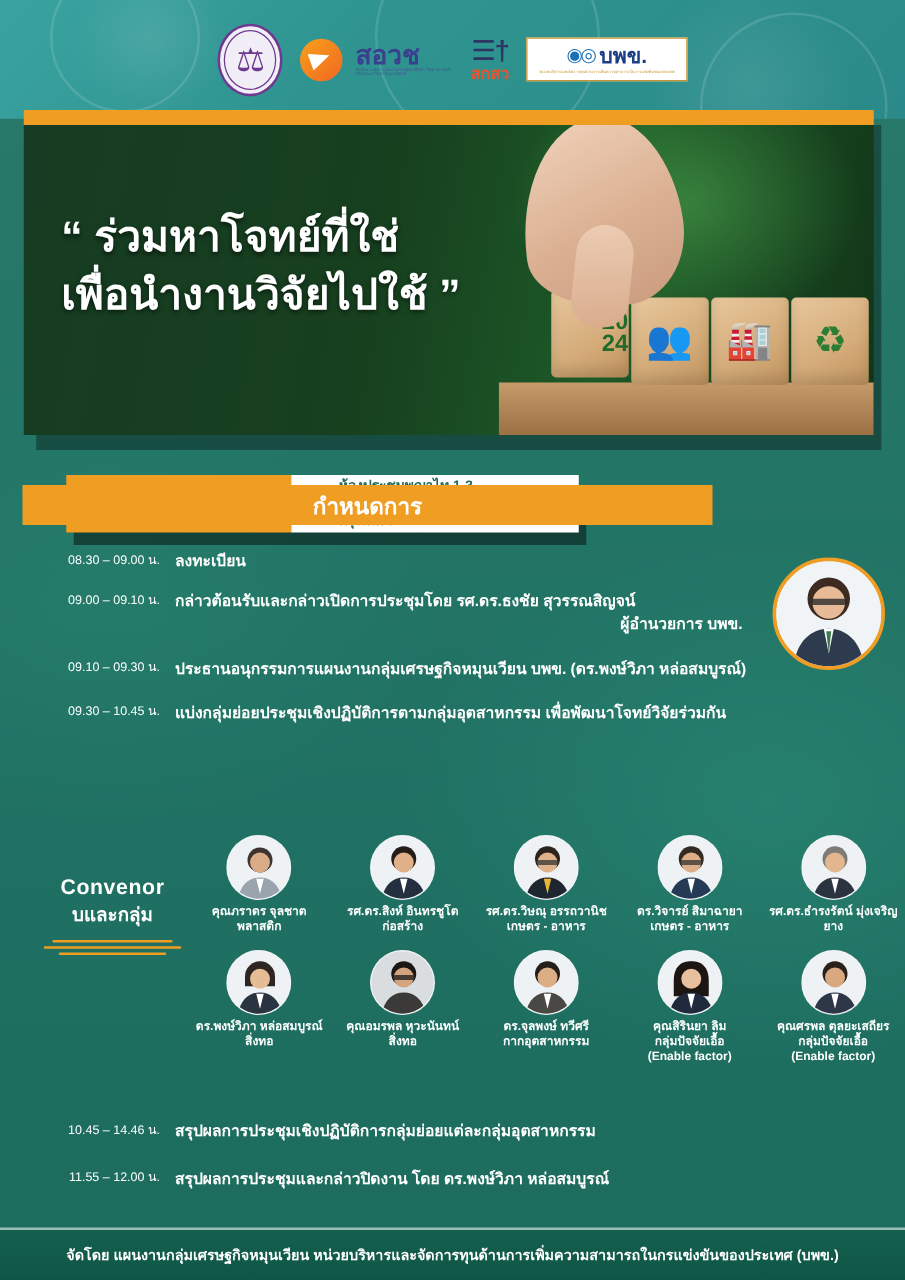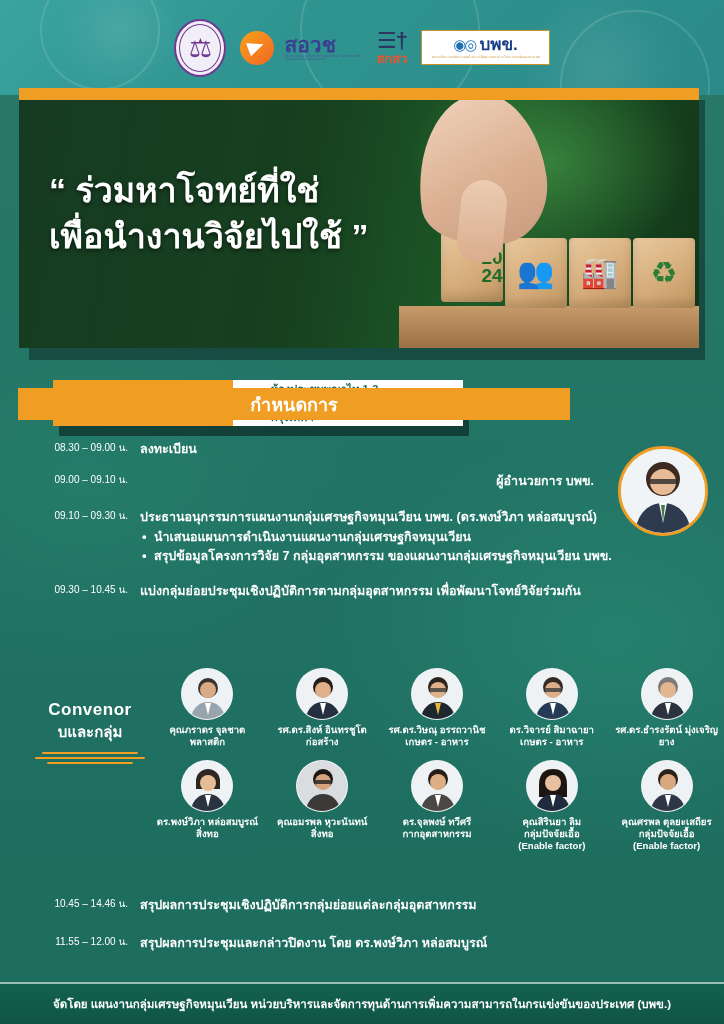--- a/index.html
+++ b/index.html
@@ -315,32 +315,29 @@
     </div>
 
     <div class="row">
       <div class="time">08.30 – 09.00 น.</div>
       <div class="desc">ลงทะเบียน</div>
     </div>
 
     <div class="row" style="margin-bottom:18px;">
       <div class="time">09.00 – 09.10 น.</div>
       <div class="desc" style="width:470px;">
+        <span>กล่าวต้อนรับและกล่าวเปิดการประชุมโดย รศ.ดร.ธงชัย สุวรรณสิญจน์</span>
         <span class="align-right">ผู้อำนวยการ บพข.</span>
       </div>
     </div>
 
     <div class="row" style="margin-bottom:16px;">
       <div class="time">09.10 – 09.30 น.</div>
       <div class="desc">
         <span>ประธานอนุกรรมการแผนงานกลุ่มเศรษฐกิจหมุนเวียน บพข. (ดร.พงษ์วิภา หล่อสมบูรณ์)</span>
-        <ul class="bullets">
-          <li>นำเสนอแผนการดำเนินงานแผนงานกลุ่มเศรษฐกิจหมุนเวียน</li>
-          <li>สรุปข้อมูลโครงการวิจัย 7 กลุ่มอุตสาหกรรม ของแผนงานกลุ่มเศรษฐกิจหมุนเวียน บพข.</li>
-        </ul>
       </div>
     </div>
 
     <div class="row">
       <div class="time">09.30 – 10.45 น.</div>
       <div class="desc">แบ่งกลุ่มย่อยประชุมเชิงปฏิบัติการตามกลุ่มอุตสาหกรรม เพื่อพัฒนาโจทย์วิจัยร่วมกัน</div>
     </div>
   </div>
 
   <div class="convenor">

